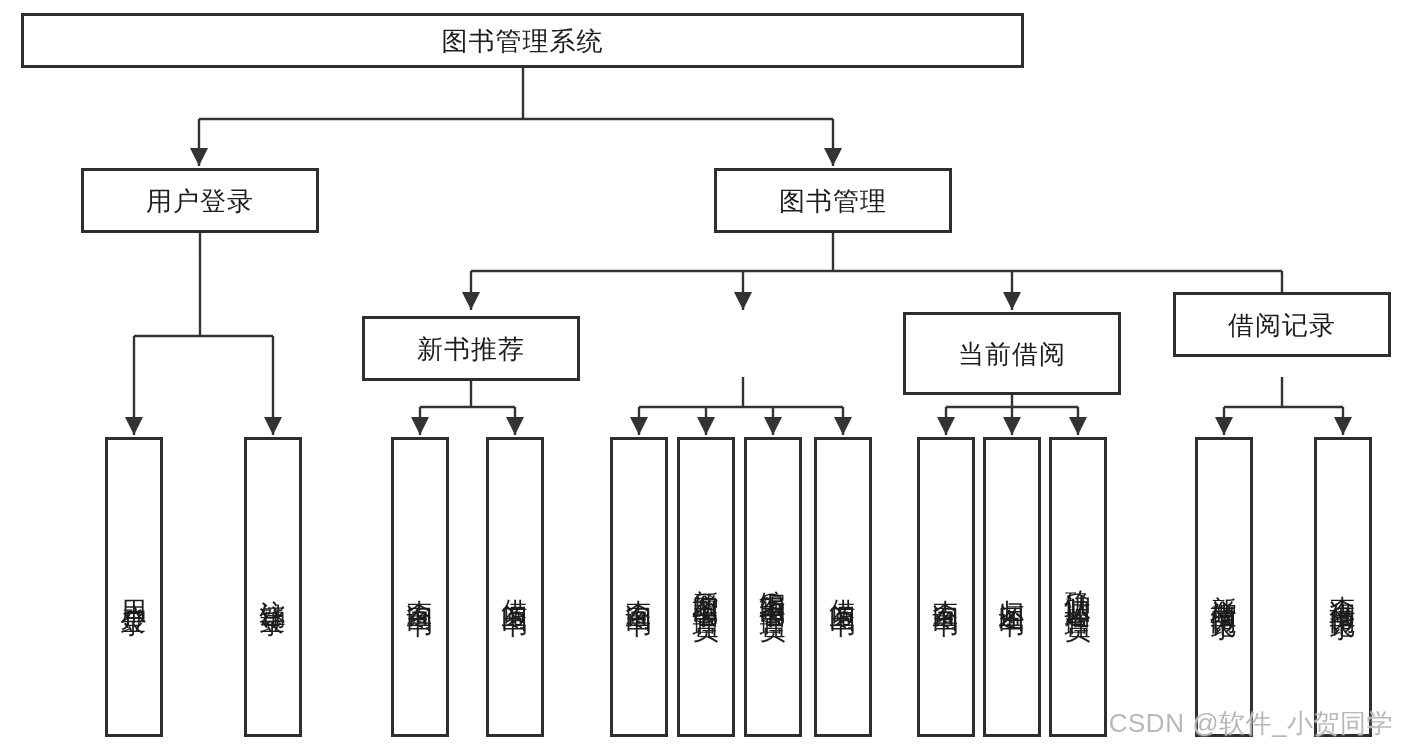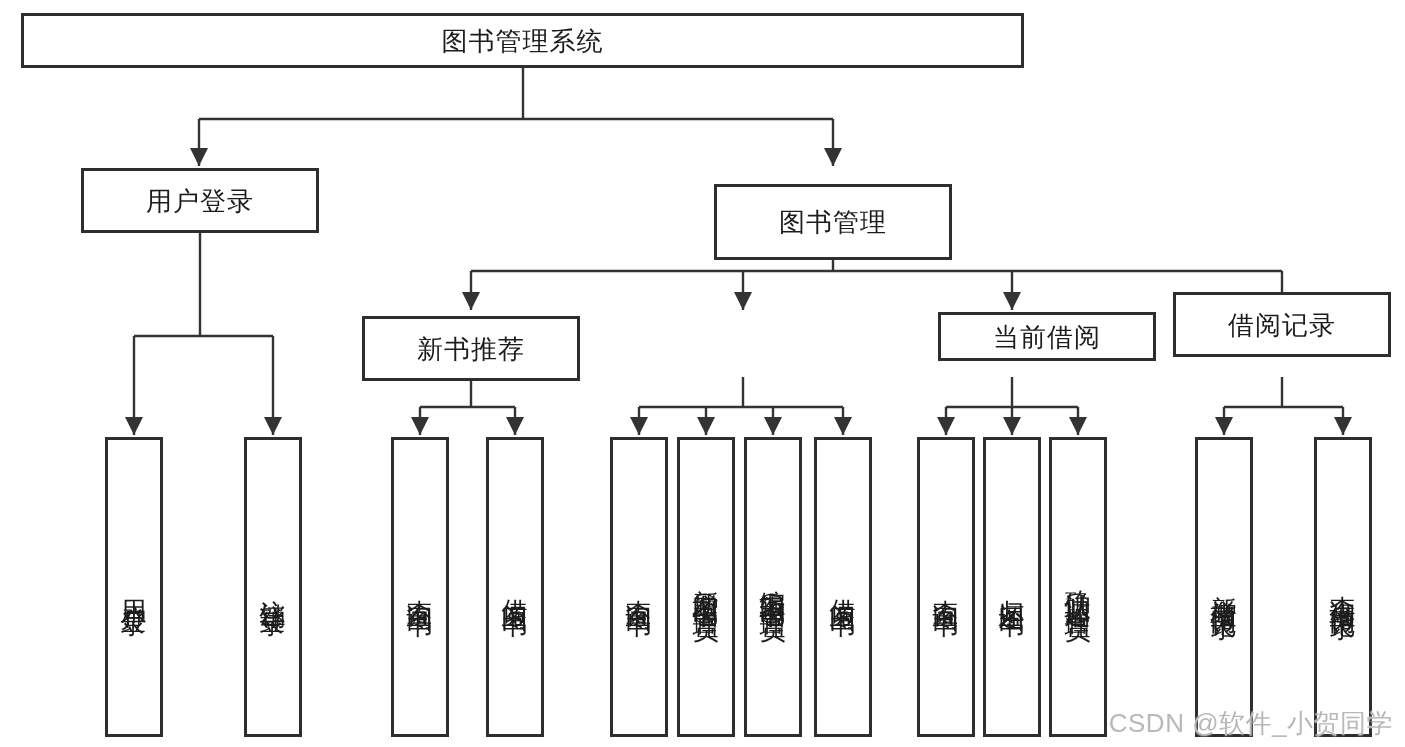--- a/index.html
+++ b/index.html
@@ -139,28 +139,28 @@
     </g>
   </svg>
 
   <div class="box" style="left:21px;top:13px;width:1003px;height:55px">
     <span class="lbl">图书管理系统</span>
   </div>
 
   <div class="box" style="left:81px;top:168px;width:238px;height:65px">
     <span class="lbl">用户登录</span>
   </div>
-  <div class="box" style="left:714px;top:184px;width:238px;height:76px">
+  <div class="box" style="left:714px;top:168px;width:238px;height:65px">
     <span class="lbl">图书管理</span>
   </div>
 
   <div class="box" style="left:362px;top:316px;width:218px;height:65px">
     <span class="lbl">新书推荐</span>
   </div>
-  <div class="box" style="left:938px;top:312px;width:218px;height:49px">
+  <div class="box" style="left:903px;top:312px;width:218px;height:83px">
     <span class="lbl">当前借阅</span>
   </div>
   <div class="box" style="left:1173px;top:292px;width:218px;height:65px">
     <span class="lbl">借阅记录</span>
   </div>
 
   <div class="box vbox" style="left:105px;top:437px;width:58px;height:300px">
     <span class="vtext">用户登录</span>
   </div>
   <div class="box vbox" style="left:244px;top:437px;width:58px;height:300px">

